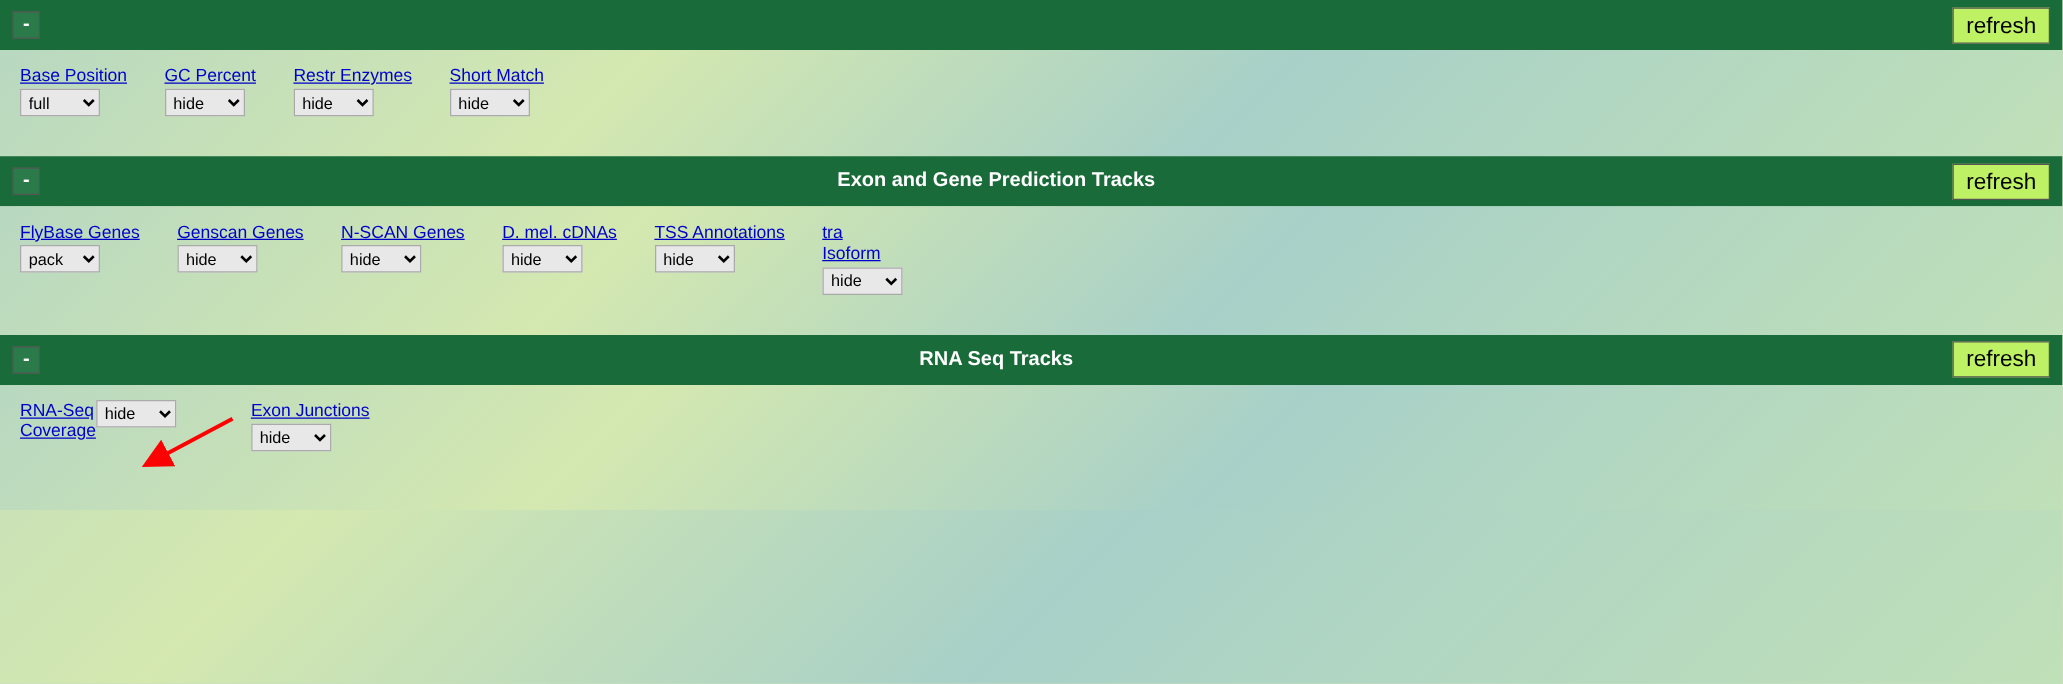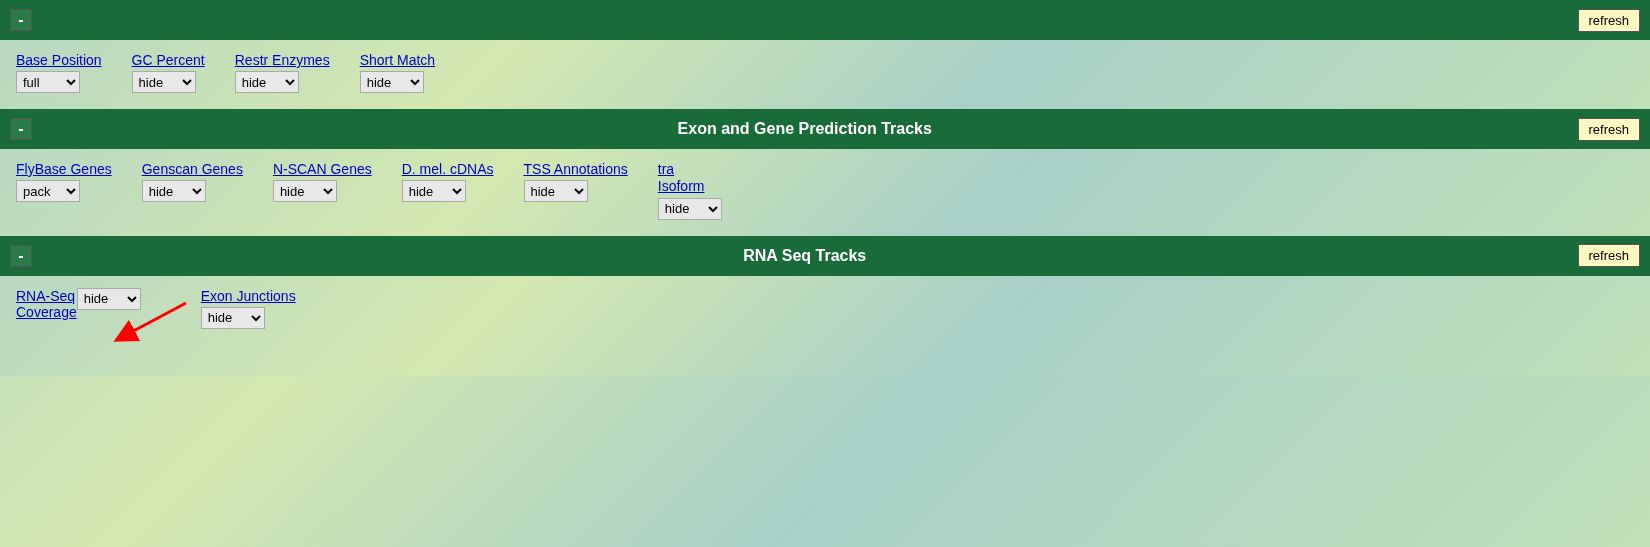--- a/index.html
+++ b/index.html
@@ -49,45 +49,45 @@
       font-size: 16px;
       font-weight: bold;
       cursor: pointer;
       display: flex;
       align-items: center;
       justify-content: center;
       line-height: 1;
     }
 
     .refresh-btn {
-      background: #fef9c3;
+      background: #bef264;
       border: 1px solid #555;
       color: black;
       padding: 3px 10px;
       cursor: pointer;
-      font-size: 13px;
+      font-size: 18px;
     }
 
     
     .section-content {
       padding: 12px 16px 16px 16px;
       background: linear-gradient(135deg, #b8d8c0 0%, #d4e8b0 30%, #a8d0c8 60%, #c0e0b8 100%);
       display: flex;
       flex-wrap: wrap;
       align-items: flex-start;
       gap: 4px 0;
     }
 
     
     .track-item {
       display: flex;
       flex-direction: column;
       align-items: flex-start;
       margin-right: 30px;
-      margin-bottom: 0;
+      margin-bottom: 16px;
     }
 
     .track-link {
       color: #0000cc;
       text-decoration: underline;
       font-size: 14px;
       cursor: pointer;
       font-weight: normal;
       margin-bottom: 3px;
       display: block;

